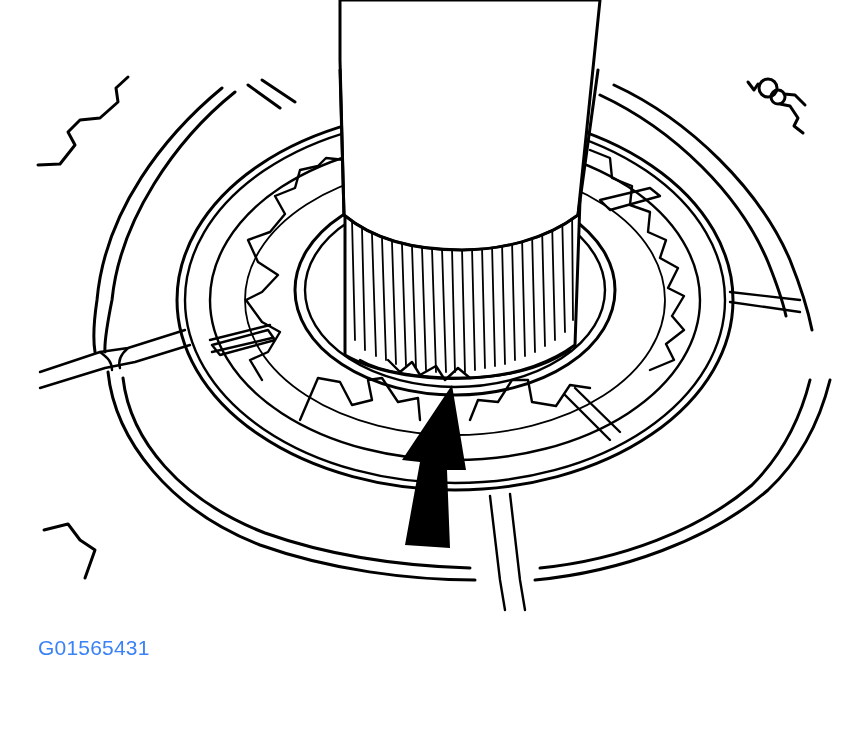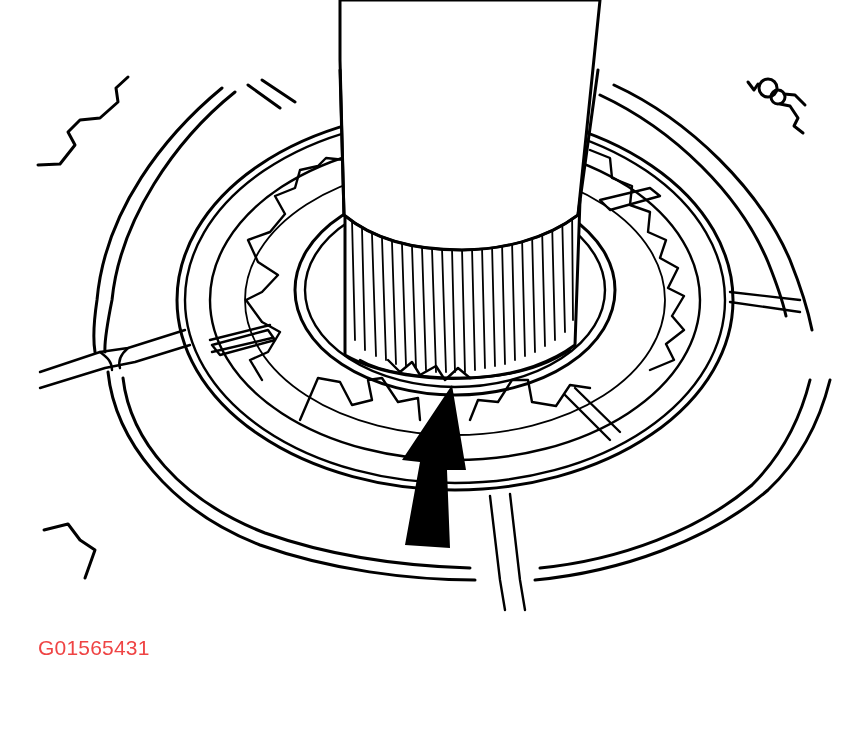--- a/index.html
+++ b/index.html
@@ -6,21 +6,21 @@
     body { width: 843px; height: 732px; position: relative; overflow: hidden; }
     #figure { position: absolute; left: 0; top: 0; width: 843px; height: 732px; }
     .ln { fill: none; stroke: #000; stroke-width: 3; stroke-linecap: round; stroke-linejoin: round; }
     .ln2 { fill: none; stroke: #000; stroke-width: 2.4; stroke-linecap: round; stroke-linejoin: round; }
     .thin { fill: none; stroke: #000; stroke-width: 1.8; stroke-linecap: round; stroke-linejoin: round; }
     .wfill { fill: #fff; stroke: #000; stroke-width: 3; stroke-linejoin: round; }
     .blk { fill: #000; stroke: none; }
     #fig-label {
       position: absolute; left: 38px; top: 636px;
       font-family: "Liberation Sans", sans-serif; font-size: 21px; font-weight: 400;
-      color: #ef4444; letter-spacing: 0.2px;
+      color: #3b82f6; letter-spacing: 0.2px;
     }
   </style>
 </head>
 <body>
 
 <svg id="figure" viewBox="0 0 843 732" xmlns="http://www.w3.org/2000/svg">
 
   <g>
     <path class="ln" d="M38,165 L60,164 L75,145 L68,132 L80,120 L100,118 L118,102 L116,88 L128,77"></path>
     <path class="ln" d="M44,530 L68,524 L80,540 L95,550 L85,578"></path>

